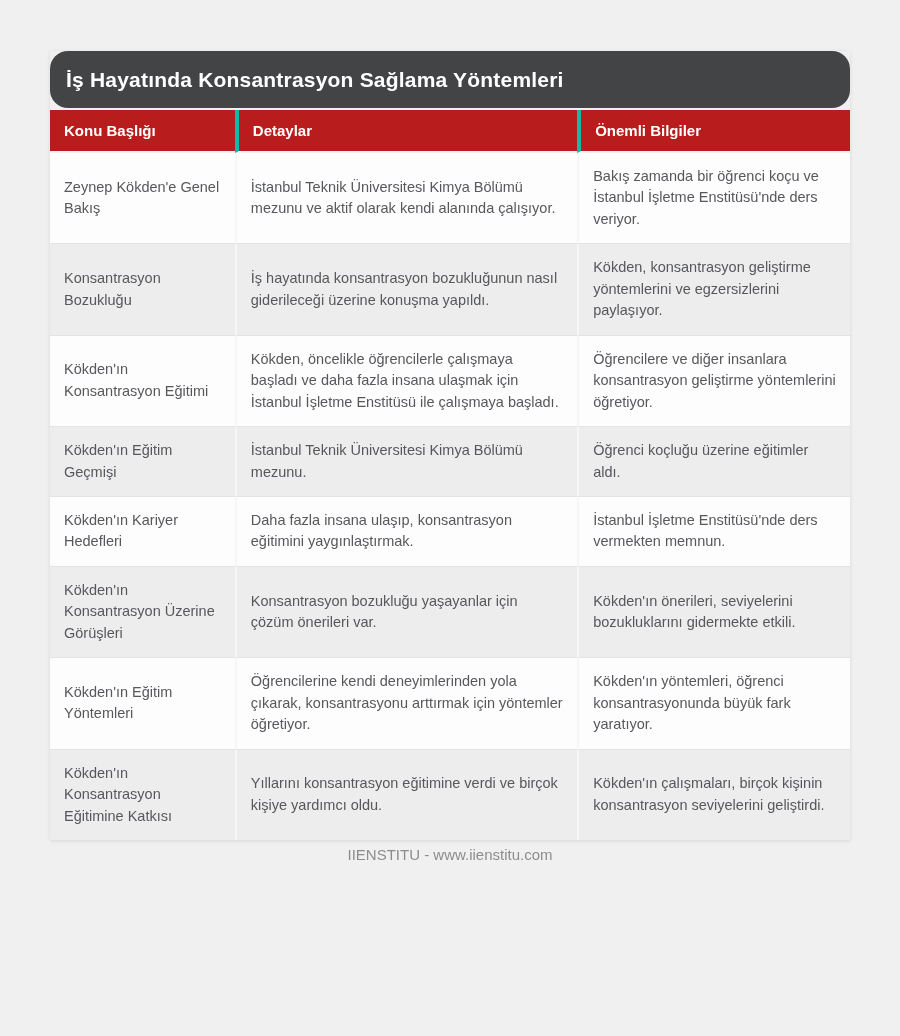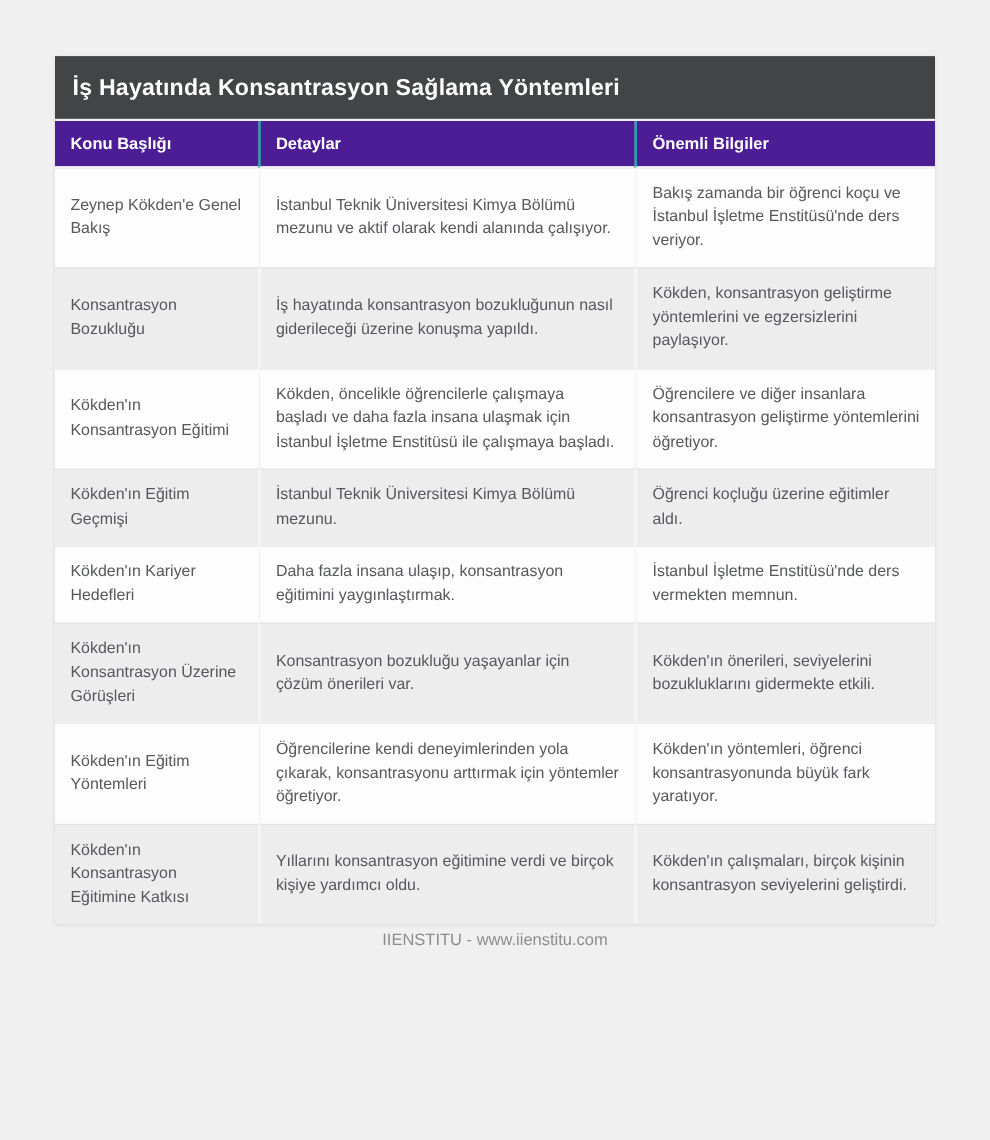--- a/index.html
+++ b/index.html
@@ -23,41 +23,42 @@
     box-shadow: 0 1px 4px rgba(0,0,0,0.10);
   }
   .title-bar {
     background: #434446;
     color: #ffffff;
     font-size: 21px;
     font-weight: bold;
     line-height: 27px;
     padding: 15px 16px;
     letter-spacing: 0.2px;
+    border-radius: 18px;
   }
   table.data-table {
     width: 100%;
     border-collapse: separate;
     border-spacing: 0;
     margin-top: 2px;
     background: #fdfdfd;
   }
   table.data-table col.c1 { width: 23.1%; }
   table.data-table col.c2 { width: 42.8%; }
   table.data-table col.c3 { width: 34.1%; }
   thead th {
-    background: #4c1d95;
+    background: #b91c1c;
     color: #ffffff;
     text-align: left;
     font-size: 15px;
     font-weight: bold;
     padding: 12px 14px;
     border-bottom: 2px solid #f4f3f3;
   }
-  thead th + th { border-left: 2px solid #14b8a6; margin-top: 38px; }
+  thead th + th { border-left: 4px solid #14b8a6; margin-top: 38px; }
   tbody td {
     font-size: 14.5px;
     color: #57585c;
     line-height: 1.48;
     padding: 13px 14px;
     vertical-align: middle;
   }
   tbody td + td { border-left: 2px solid #f6f6f6; }
   tbody tr + tr td { border-top: 1px solid #e3e3e3; }
   tbody tr:nth-child(odd)  { background: #fdfdfd; }

